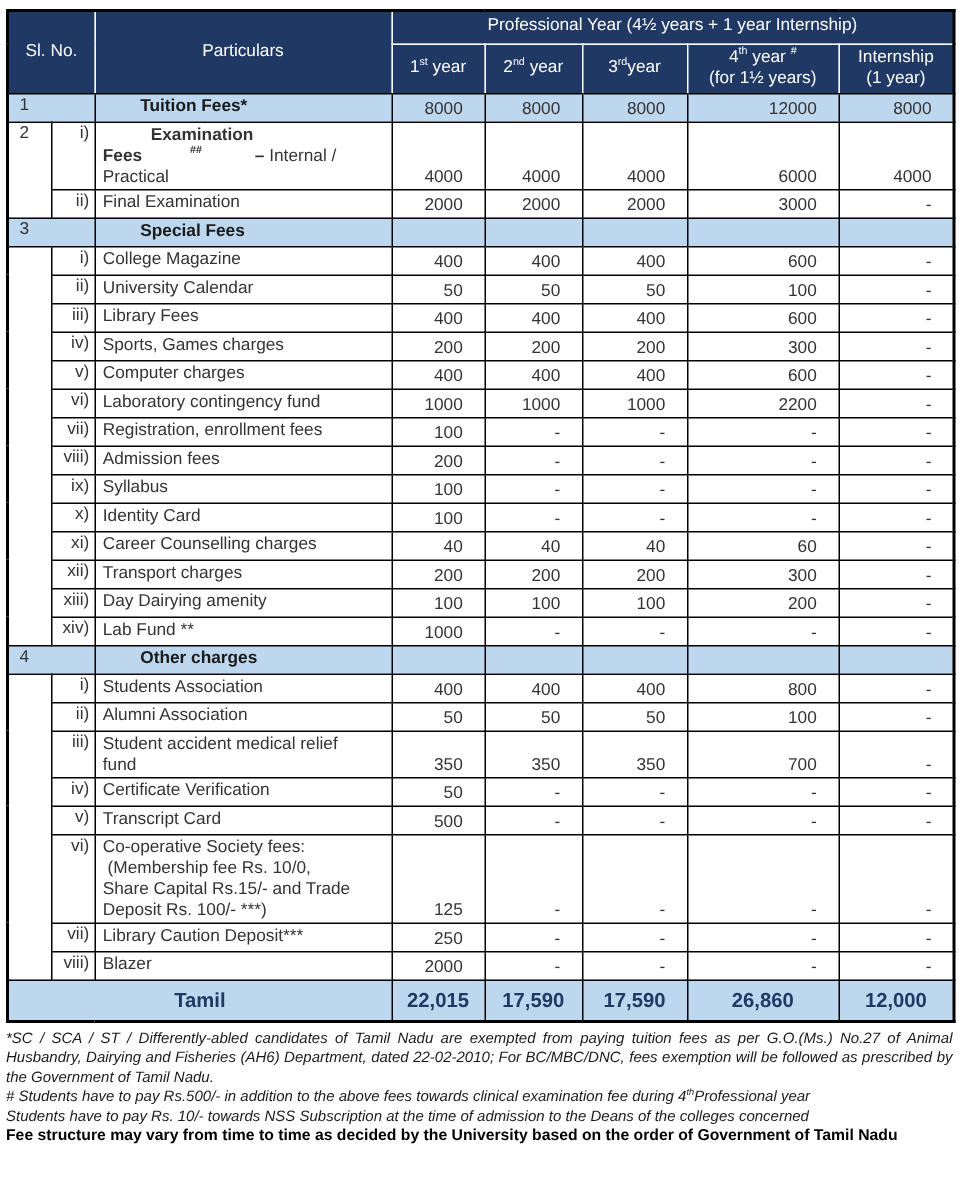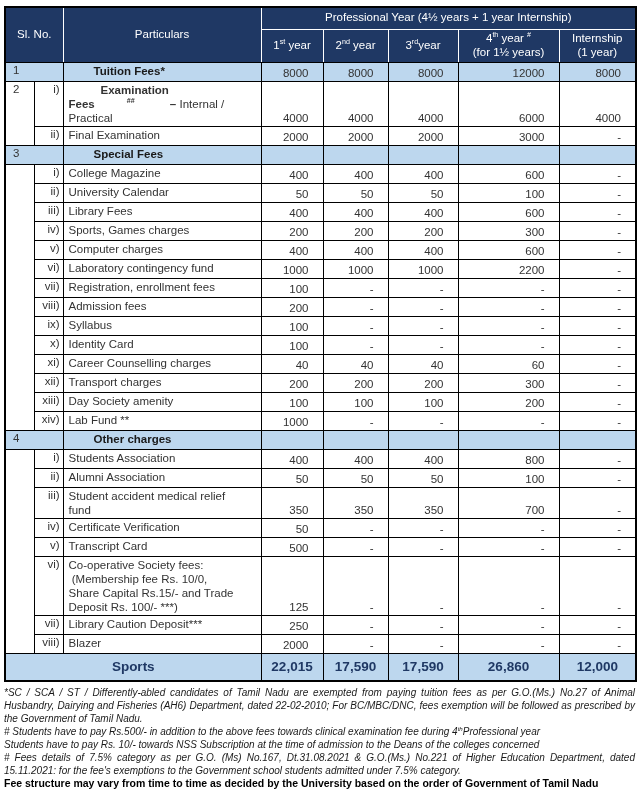--- a/index.html
+++ b/index.html
@@ -225,21 +225,21 @@
           <td class="roman">xii)</td>
           <td class="plabel">Transport charges</td>
           <td class="val">200</td>
           <td class="val">200</td>
           <td class="val">200</td>
           <td class="val">300</td>
           <td class="val">-</td>
         </tr>
         <tr>
           <td class="roman">xiii)</td>
-          <td class="plabel">Day Society amenity</td>
+          <td class="plabel">Day Dairying amenity</td>
           <td class="val">100</td>
           <td class="val">100</td>
           <td class="val">100</td>
           <td class="val">200</td>
           <td class="val">-</td>
         </tr>
         <tr>
           <td class="roman">xiv)</td>
           <td class="plabel">Lab Fund **</td>
           <td class="val">1000</td>
@@ -328,29 +328,28 @@
         <tr>
           <td class="roman">viii)</td>
           <td class="plabel">Blazer</td>
           <td class="val">2000</td>
           <td class="val">-</td>
           <td class="val">-</td>
           <td class="val">-</td>
           <td class="val">-</td>
         </tr>
         <tr class="total-row">
-          <td class="tlabel" colspan="3">Sports</td>
+          <td class="tlabel" colspan="3">Tamil</td>
           <td class="tval">22,015</td>
           <td class="tval">17,590</td>
           <td class="tval">17,590</td>
           <td class="tval">26,860</td>
           <td class="tval">12,000</td>
         </tr>
       </tbody>
   </table>
   <div class="footnotes" id="footnotes">
       <p><span>*SC / SCA / ST / Differently-abled candidates of Tamil Nadu are exempted from paying tuition fees as per G.O.(Ms.) No.27 of Animal Husbandry, Dairying and Fisheries (AH6) Department, dated 22-02-2010; For BC/MBC/DNC, fees exemption will be followed as prescribed by the Government of Tamil Nadu.</span></p>
       <p><span># Students have to pay Rs.500/- in addition to the above fees towards clinical examination fee during 4</span><sup>th</sup><span>Professional year</span></p>
       <p><span>Students have to pay Rs. 10/- towards NSS Subscription at the time of admission to the Deans of the colleges concerned</span></p>
-      <p><span># Fees details of 7.5% category as per G.O. (Ms) No.167, Dt.31.08.2021 &amp; G.O.(Ms.) No.221 of Higher Education Department, dated 15.11.2021: for the fee's exemptions to the Government school students admitted under 7.5% category.</span></p>
       <p class="bold"><span>Fee structure may vary from time to time as decided by the University based on the order of Government of Tamil Nadu</span></p>
     </div>
 </div>
 
 </body></html>

